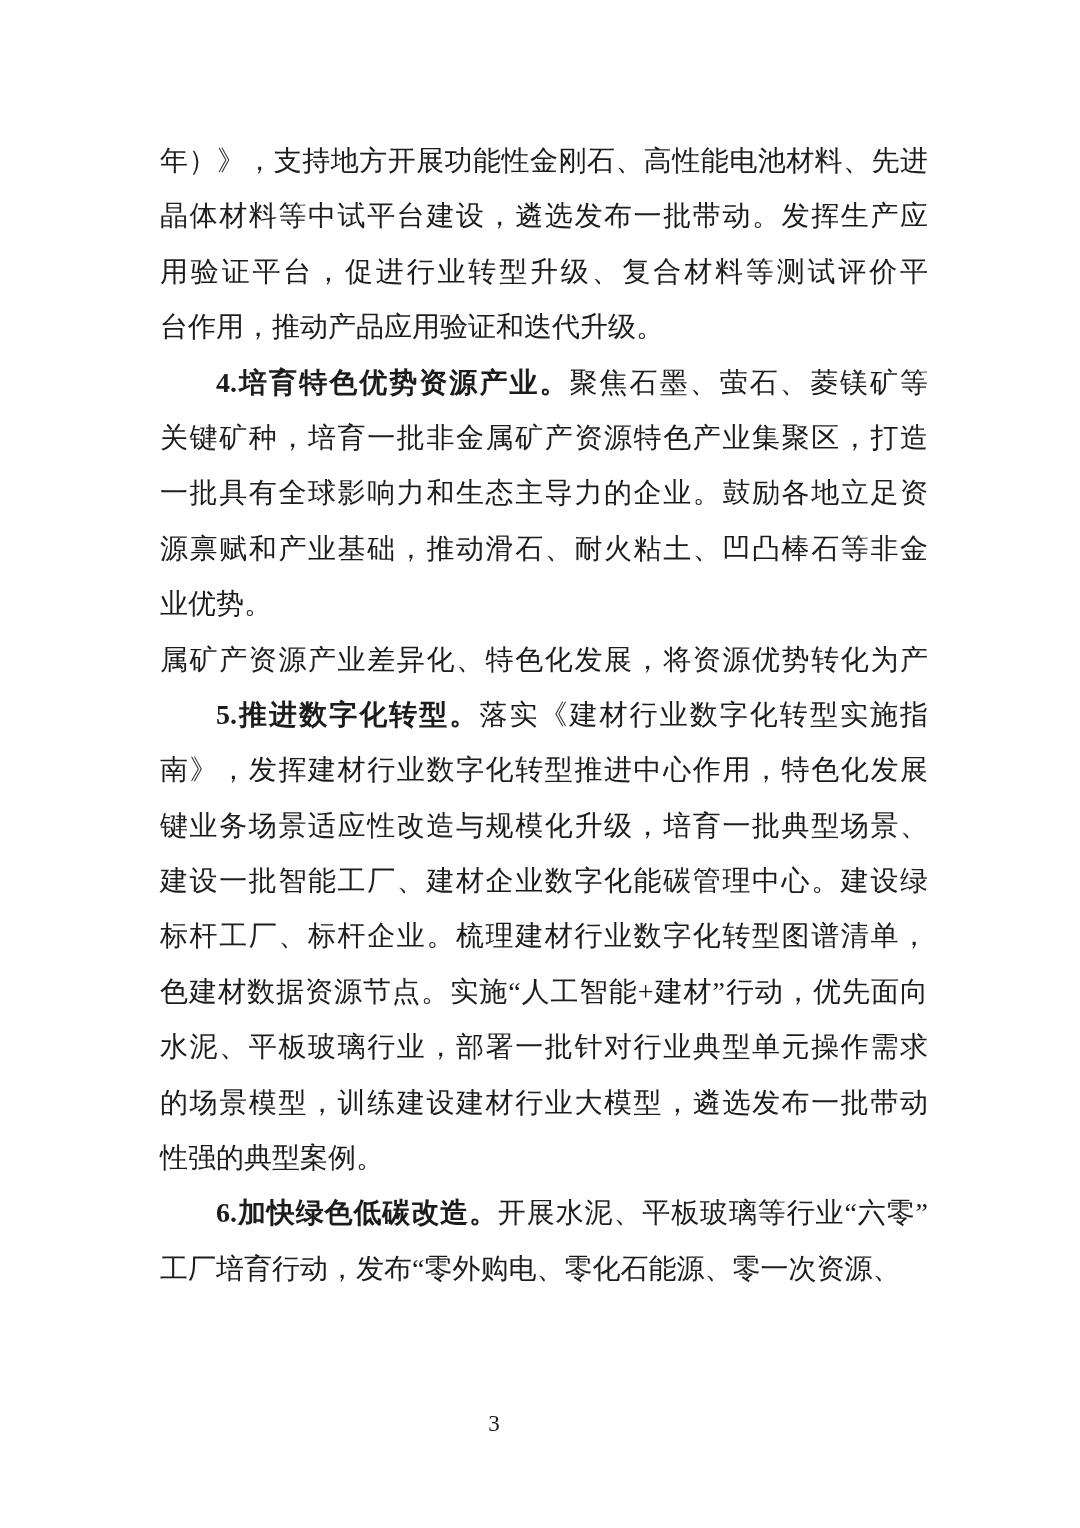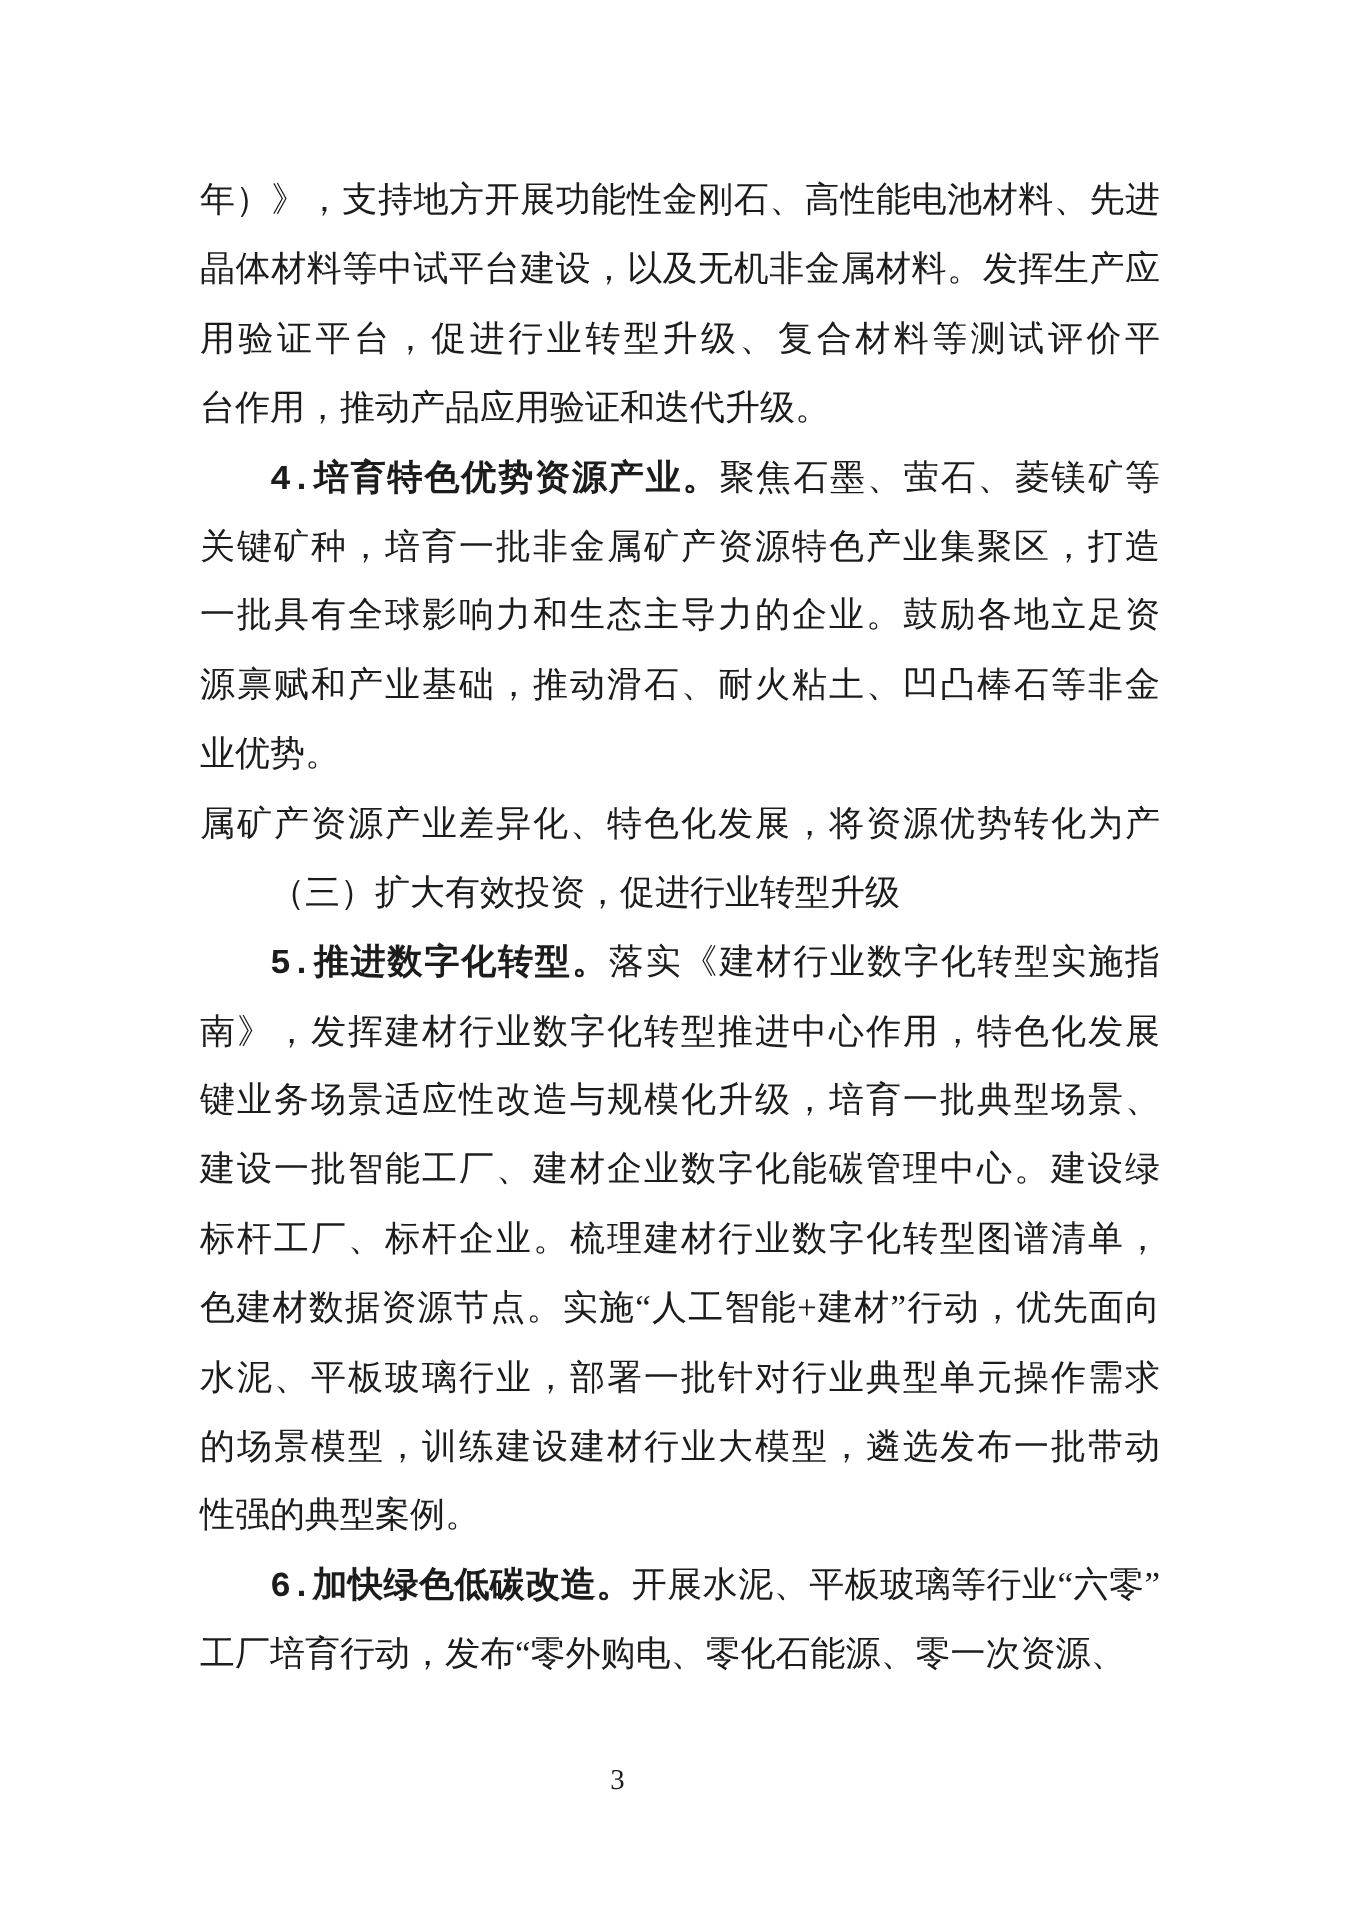--- a/index.html
+++ b/index.html
@@ -30,21 +30,21 @@
     text-align-last: justify;
     white-space: normal;
   }
   .line.para-end {
     text-align-last: left;
   }
   .line.indent {
     text-indent: 2em;
   }
   .lead-bold {
-    font-family: Liberation Mono, monospace;
+    font-family: Liberation Serif, serif;
     font-weight: bold;
   }
   .kai {
     
     font-weight: 400;
   }
   .page-number {
     position: absolute;
     top: 1404px;
     left: 0;
@@ -55,30 +55,29 @@
     font-size: 23px;
     color: #1c1c1c;
   }
 </style>
 </head>
 <body>
 
 <div class="page">
   <div class="text-block">
       <div class="line"><span>年）》，支持地方开展功能性金刚石、高性能电池材料、先进</span></div>
-      <div class="line"><span>晶体材料等中试平台建设，以及无机非金属材料。发挥生产应</span></div>
+      <div class="line"><span>晶体材料等中试平台建设，遴选发布一批带动。发挥生产应</span></div>
       <div class="line"><span>用验证平台，促进行业转型升级、复合材料等测试评价平</span></div>
       <div class="line para-end"><span>台作用，推动产品应用验证和迭代升级。</span></div>
       <div class="line indent"><span class="lead-bold">4.培育特色优势资源产业。</span><span>聚焦石墨、萤石、菱镁矿等</span></div>
       <div class="line"><span>关键矿种，培育一批非金属矿产资源特色产业集聚区，打造</span></div>
       <div class="line"><span>一批具有全球影响力和生态主导力的企业。鼓励各地立足资</span></div>
       <div class="line"><span>源禀赋和产业基础，推动滑石、耐火粘土、凹凸棒石等非金</span></div>
       <div class="line para-end"><span>业优势。</span></div>
       <div class="line"><span>属矿产资源产业差异化、特色化发展，将资源优势转化为产</span></div>
-      <div class="line para-end indent kai"><span>（三）扩大有效投资，促进行业转型升级</span></div>
       <div class="line indent"><span class="lead-bold">5.推进数字化转型。</span><span>落实《建材行业数字化转型实施指</span></div>
       <div class="line"><span>南》，发挥建材行业数字化转型推进中心作用，特色化发展</span></div>
       <div class="line"><span>键业务场景适应性改造与规模化升级，培育一批典型场景、</span></div>
       <div class="line"><span>建设一批智能工厂、建材企业数字化能碳管理中心。建设绿</span></div>
       <div class="line"><span>标杆工厂、标杆企业。梳理建材行业数字化转型图谱清单，</span></div>
       <div class="line"><span>色建材数据资源节点。实施“人工智能+建材”行动，优先面向</span></div>
       <div class="line"><span>水泥、平板玻璃行业，部署一批针对行业典型单元操作需求</span></div>
       <div class="line"><span>的场景模型，训练建设建材行业大模型，遴选发布一批带动</span></div>
       <div class="line para-end"><span>性强的典型案例。</span></div>
       <div class="line indent"><span class="lead-bold">6.加快绿色低碳改造。</span><span>开展水泥、平板玻璃等行业“六零”</span></div>

